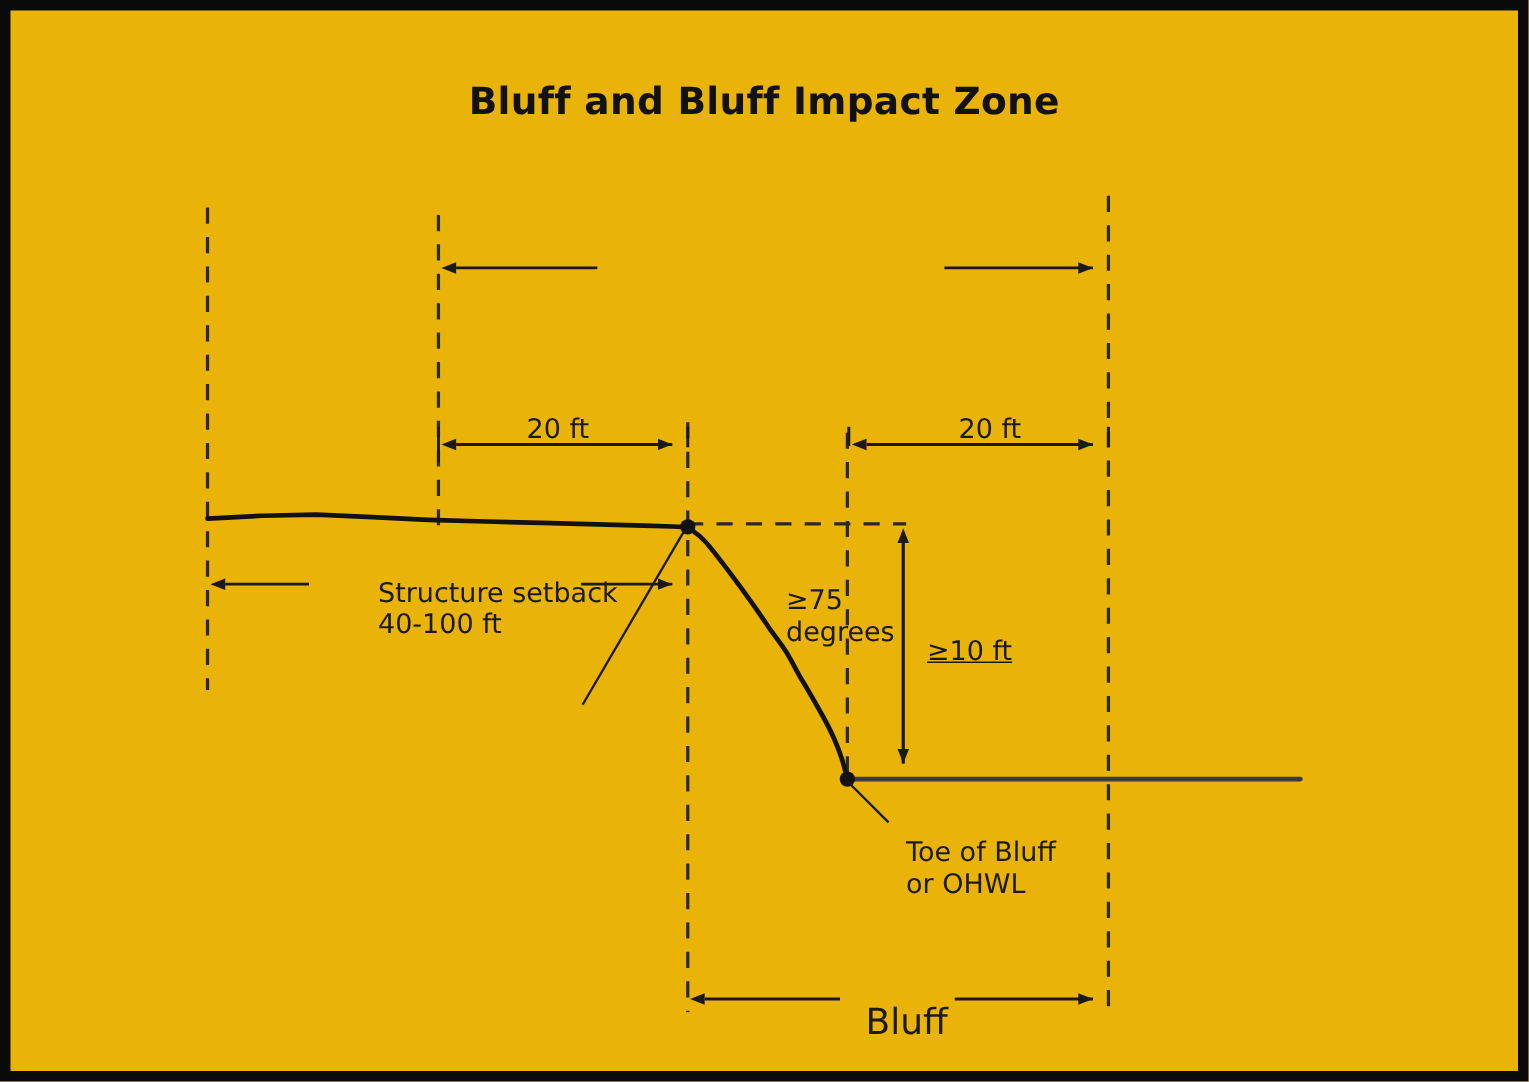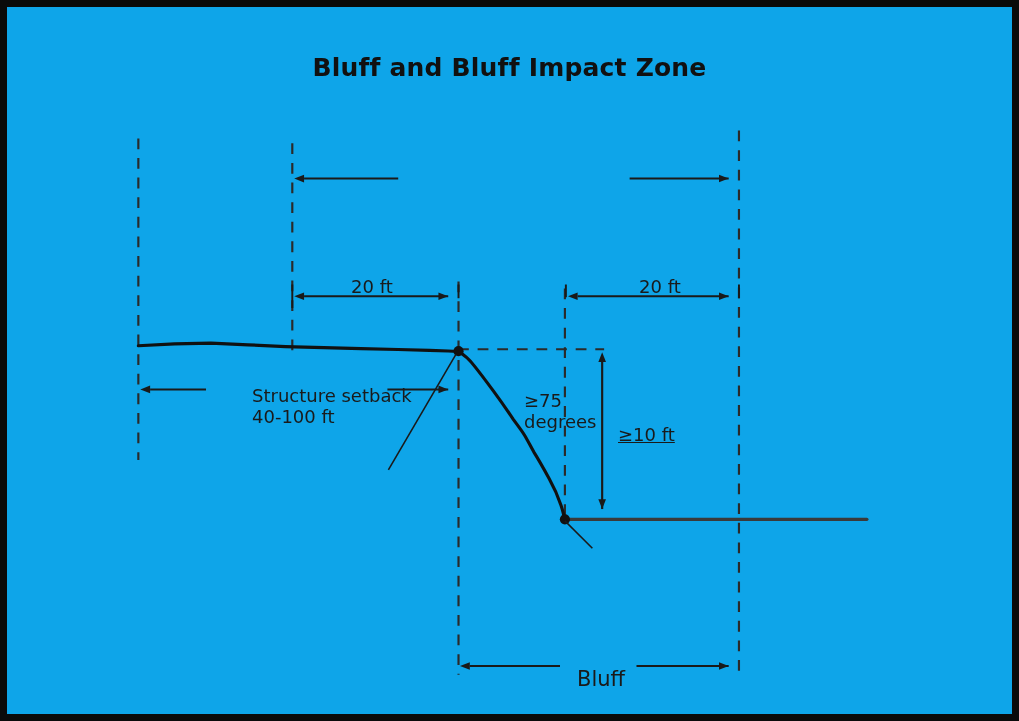--- a/index.html
+++ b/index.html
@@ -12,21 +12,21 @@
     width: 1019px;
     height: 721px;
     overflow: hidden;
     font-family: "DejaVu Sans", "Liberation Sans", sans-serif;
   }
   #figure-frame {
     position: relative;
     width: 1019px;
     height: 721px;
     box-sizing: border-box;
-    background: #0ea5e9;
+    background: #eab308;
     border: 7px solid #0a0a0a;
   }
   #figure-canvas {
     position: absolute;
     inset: 0;
     width: 100%;
     height: 100%;
   }
   .diagram-title {
     position: absolute;
@@ -47,21 +47,21 @@
     white-space: pre;
   }
   .lbl-biz   { left: 408px; top: 163px; font-size: 21px; }
   .lbl-20a   { left: 344px; top: 269px; }
   .lbl-20b   { left: 632px; top: 269px; }
   .lbl-setback { left: 205px; top: 378px; margin-left: 40px; }
   .lbl-deg   { left: 498px; top: 383px; margin-left: 19px; }
   .lbl-10ft  { left: 611px; top: 417px; text-decoration: underline; }
   .lbl-top   { left: 279px; top: 478px; }
   .lbl-toe   { left: 597px; top: 551px; }
-  .lbl-bluff { left: 570px; top: 660px; font-size: 21px; text-align: right; }
+  .lbl-bluff { left: 570px; top: 660px; font-size: 24px; text-align: right; }
 </style>
 </head>
 <body>
 
 <div id="figure-frame">
 
   <div class="diagram-title">Bluff and Bluff Impact Zone</div>
 
   <svg id="figure-canvas" viewBox="0 0 1019 721" xmlns="http://www.w3.org/2000/svg">
     <defs>
@@ -126,15 +126,17 @@
     <line x1="594" y1="552" x2="566" y2="524" stroke="#1a1a1a" stroke-width="1.6"></line>
   </svg>
 
   <div class="lbl lbl-20a">20 ft</div>
   <div class="lbl lbl-20b">20 ft</div>
   <div class="lbl lbl-setback">Structure setback
 40-100 ft</div>
   <div class="lbl lbl-deg">≥75
 degrees</div>
   <div class="lbl lbl-10ft">≥10 ft</div>
+  <div class="lbl lbl-toe">Toe of Bluff
+or OHWL</div>
   <div class="lbl lbl-bluff">Bluff</div>
 
 </div>
 
 </body></html>

